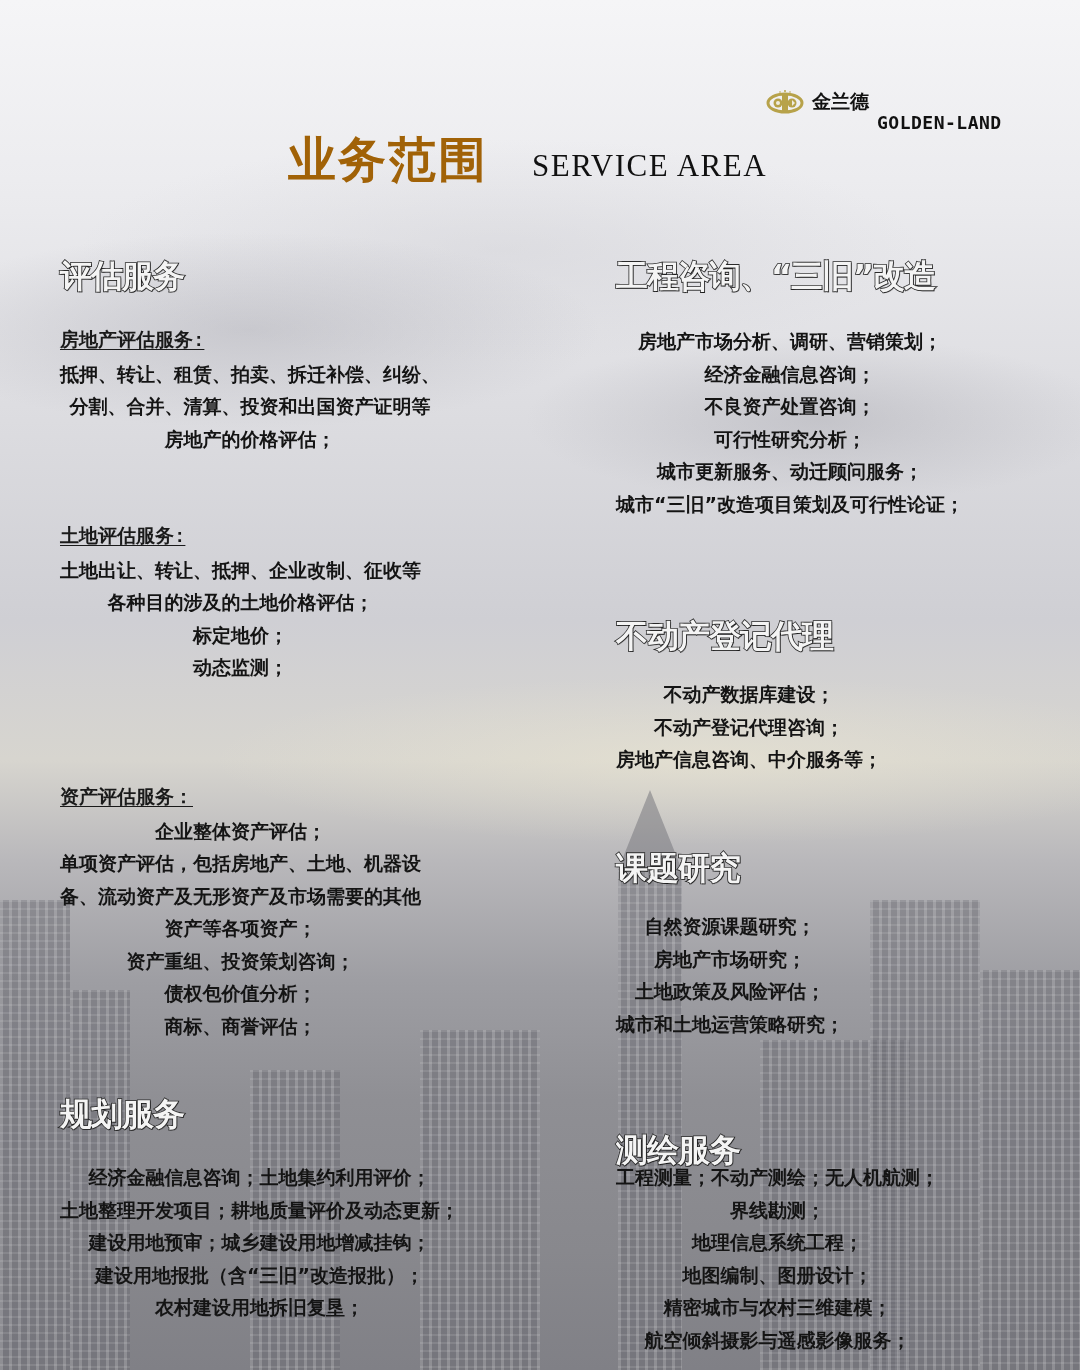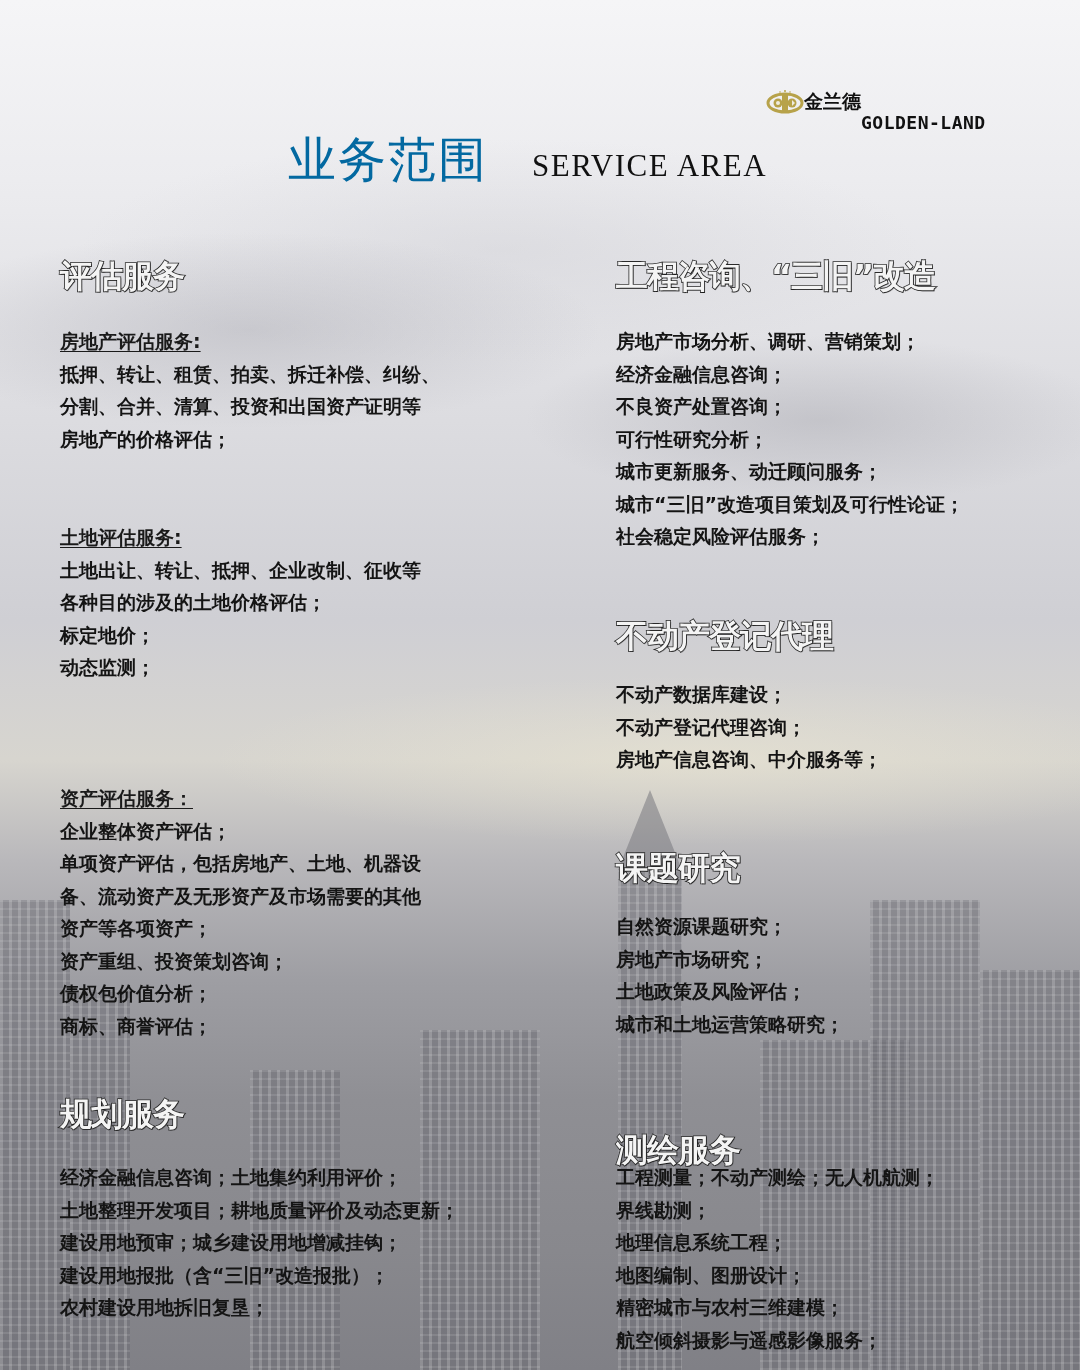--- a/index.html
+++ b/index.html
@@ -56,20 +56,21 @@
       border-right: 32px solid transparent;
       border-bottom: 80px solid rgba(120,120,126,0.55);
     }
 
     .logo {
       position: absolute;
       left: 766px;
       top: 70px;
       display: flex;
       align-items: center;
+      gap: 8px;
     }
     .logo-mark {
       width: 38px;
       height: 26px;
     }
     .logo-text-cn {
       font-family: "DejaVu Sans", sans-serif;
       font-weight: bold;
       font-size: 19px;
       color: #111;
@@ -86,23 +87,23 @@
     .title {
       position: absolute;
       left: 288px;
       top: 128px;
       display: flex;
       align-items: baseline;
       gap: 44px;
     }
     .title-cn {
       font-family: "DejaVu Sans", sans-serif;
-      font-weight: normal;
+      font-weight: bold;
       font-size: 48px;
-      color: #0369a1;
+      color: #a16207;
       letter-spacing: 2px;
       text-align: center;
     }
     .title-en {
       font-family: "Liberation Serif", "DejaVu Serif", serif;
       font-size: 31px;
       color: #111;
       letter-spacing: 1.5px;
     }
 
@@ -131,27 +132,29 @@
       letter-spacing: -1px;
     }
     .sub-heading {
       font-size: 19px;
       font-weight: bold;
       text-decoration: underline;
       text-underline-offset: 3px;
       line-height: 32.5px;
       color: #1a1a1a;
       white-space: nowrap;
+      font-family: Liberation Mono, monospace;
     }
     .line {
       font-size: 19px;
       font-weight: bold;
       line-height: 32.5px;
       color: #141414;
       white-space: nowrap;
+      text-align: center;
     }
     .block { position: absolute; left: 0; }
   </style>
 </head>
 <body>
 
 <div class="bg"></div>
 <div class="city">
   <div class="bld" style="left:0;width:70px;height:470px;"></div>
   <div class="bld" style="left:70px;width:60px;height:380px;"></div>
@@ -235,21 +238,20 @@
   <div class="section" style="top:256px;">
     <h2 class="sec-heading">工程咨询、“三旧”改造</h2>
   </div>
   <div class="block" style="top:325px;">
     <div class="line">房地产市场分析、调研、营销策划；</div>
     <div class="line">经济金融信息咨询；</div>
     <div class="line">不良资产处置咨询；</div>
     <div class="line">可行性研究分析；</div>
     <div class="line">城市更新服务、动迁顾问服务；</div>
     <div class="line">城市“三旧”改造项目策划及可行性论证；</div>
-    <div class="line">社会稳定风险评估服务；</div>
   </div>
 
   <div class="section" style="top:616px;">
     <h2 class="sec-heading">不动产登记代理</h2>
   </div>
   <div class="block" style="top:678px;">
     <div class="line">不动产数据库建设；</div>
     <div class="line">不动产登记代理咨询；</div>
     <div class="line">房地产信息咨询、中介服务等；</div>
   </div>

